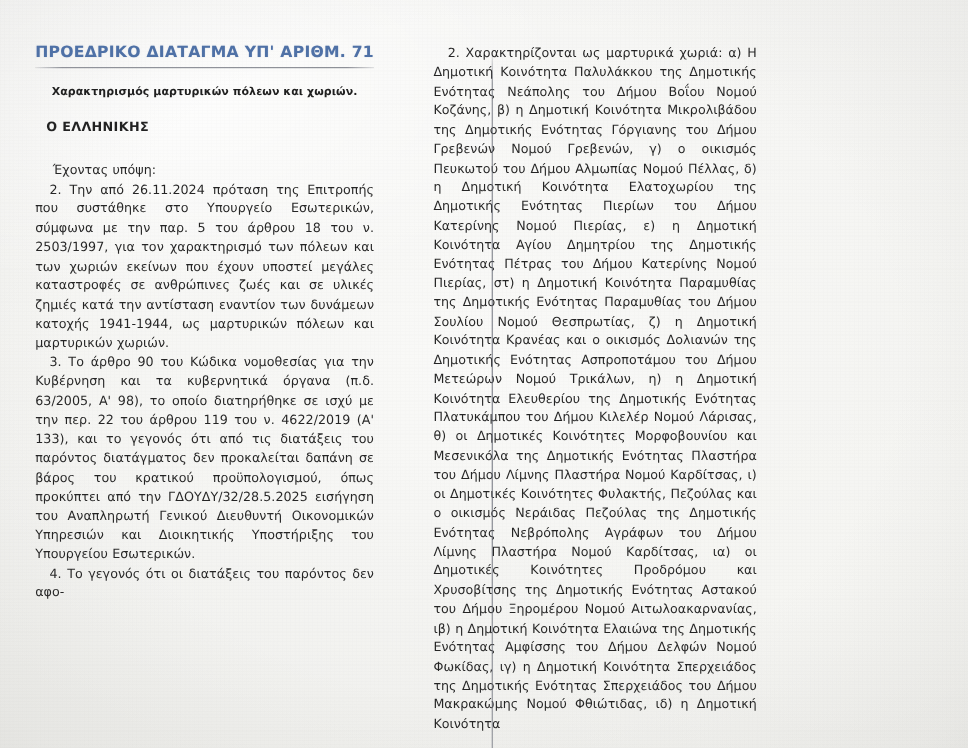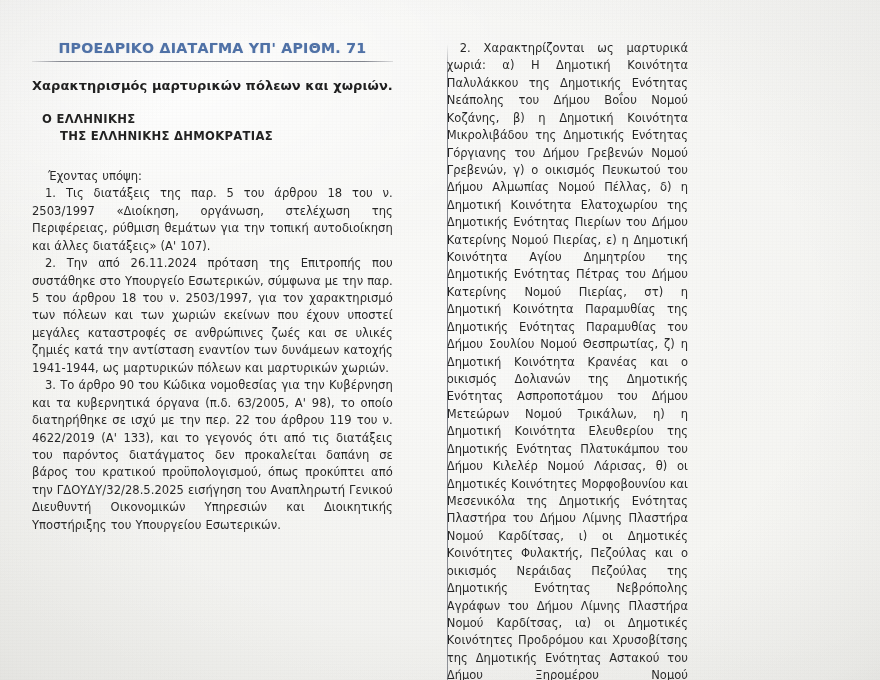--- a/index.html
+++ b/index.html
@@ -89,21 +89,21 @@
     padding: 0 0 2px 0;
     text-shadow: 0 0 1px rgba(74,110,166,0.35);
     white-space: nowrap;
   }
   .title-rule {
     height: 1px;
     background: linear-gradient(to right, rgba(105,108,118,0.15) 0%, rgba(92,96,108,0.75) 8%, rgba(92,96,108,0.78) 92%, rgba(105,108,118,0.2) 100%);
     margin: 0 0 16px 0;
   }
   .doc-subtitle {
-    font-size: 13px;
+    font-size: 10px;
     font-weight: 700;
     text-align: center;
     margin: 0 0 18px 0;
     letter-spacing: .05px;
     color: #181818;
     white-space: nowrap;
   }
   .authority {
     font-size: 11.6px;
     font-weight: 700;
@@ -157,28 +157,27 @@
   <div class="col col-left softscan">
 
     <h1 class="doc-title">ΠΡΟΕΔΡΙΚΟ ΔΙΑΤΑΓΜΑ ΥΠ' ΑΡΙΘΜ. 71</h1>
 
     <div class="title-rule"></div>
 
     <h2 class="doc-subtitle">Χαρακτηρισμός μαρτυρικών πόλεων και χωριών.</h2>
 
     <div class="authority">
       <span class="ln l1">Ο ΕΛΛΗΝΙΚΗΣ</span>
-      <span class="ln l2">ΤΗΣ ΕΛΛΗΝΙΚΗΣ ΔΗΜΟΚΡΑΤΙΑΣ</span>
     </div>
 
     <div class="body-text">
       <p class="no-indent">Έχοντας υπόψη:</p>
-      <p>1. Τις διατάξεις της παρ. 5 του άρθρου 18 του ν. 2503/1997 «Διοίκηση, οργάνωση, στελέχωση της Περιφέρειας, ρύθμιση θεμάτων για την τοπική αυτοδιοίκηση και άλλες διατάξεις» (Α' 107).</p>
       <p>2. Την από 26.11.2024 πρόταση της Επιτροπής που συστάθηκε στο Υπουργείο Εσωτερικών, σύμφωνα με την παρ. 5 του άρθρου 18 του ν. 2503/1997, για τον χαρακτηρισμό των πόλεων και των χωριών εκείνων που έχουν υποστεί μεγάλες καταστροφές σε ανθρώπινες ζωές και σε υλικές ζημιές κατά την αντίσταση εναντίον των δυνάμεων κατοχής 1941-1944, ως μαρτυρικών πόλεων και μαρτυρικών χωριών.</p>
       <p>3. Το άρθρο 90 του Κώδικα νομοθεσίας για την Κυβέρνηση και τα κυβερνητικά όργανα (π.δ. 63/2005, Α' 98), το οποίο διατηρήθηκε σε ισχύ με την περ. 22 του άρθρου 119 του ν. 4622/2019 (Α' 133), και το γεγονός ότι από τις διατάξεις του παρόντος διατάγματος δεν προκαλείται δαπάνη σε βάρος του κρατικού προϋπολογισμού, όπως προκύπτει από την ΓΔΟΥΔΥ/32/28.5.2025 εισήγηση του Αναπληρωτή Γενικού Διευθυντή Οικονομικών Υπηρεσιών και Διοικητικής Υποστήριξης του Υπουργείου Εσωτερικών.</p>
+      <p>4. Το γεγονός ότι οι διατάξεις του παρόντος δεν αφο-</p>
     </div>
   </div>
 
   <div class="col col-right softscan">
     <div class="body-text">
       <p>2. Χαρακτηρίζονται ως μαρτυρικά χωριά: α) Η Δημοτική Κοινότητα Παλυλάκκου της Δημοτικής Ενότητας Νεάπολης του Δήμου Βοΐου Νομού Κοζάνης, β) η Δημοτική Κοινότητα Μικρολιβάδου της Δημοτικής Ενότητας Γόργιανης του Δήμου Γρεβενών Νομού Γρεβενών, γ) ο οικισμός Πευκωτού του Δήμου Αλμωπίας Νομού Πέλλας, δ) η Δημοτική Κοινότητα Ελατοχωρίου της Δημοτικής Ενότητας Πιερίων του Δήμου Κατερίνης Νομού Πιερίας, ε) η Δημοτική Κοινότητα Αγίου Δημητρίου της Δημοτικής Ενότητας Πέτρας του Δήμου Κατερίνης Νομού Πιερίας, στ) η Δημοτική Κοινότητα Παραμυθίας της Δημοτικής Ενότητας Παραμυθίας του Δήμου Σουλίου Νομού Θεσπρωτίας, ζ) η Δημοτική Κοινότητα Κρανέας και ο οικισμός Δολιανών της Δημοτικής Ενότητας Ασπροποτάμου του Δήμου Μετεώρων Νομού Τρικάλων, η) η Δημοτική Κοινότητα Ελευθερίου της Δημοτικής Ενότητας Πλατυκάμπου του Δήμου Κιλελέρ Νομού Λάρισας, θ) οι Δημοτικές Κοινότητες Μορφοβουνίου και Μεσενικόλα της Δημοτικής Ενότητας Πλαστήρα του Δήμου Λίμνης Πλαστήρα Νομού Καρδίτσας, ι) οι Δημοτικές Κοινότητες Φυλακτής, Πεζούλας και ο οικισμός Νεράιδας Πεζούλας της Δημοτικής Ενότητας Νεβρόπολης Αγράφων του Δήμου Λίμνης Πλαστήρα Νομού Καρδίτσας, ια) οι Δημοτικές Κοινότητες Προδρόμου και Χρυσοβίτσης της Δημοτικής Ενότητας Αστακού του Δήμου Ξηρομέρου Νομού Αιτωλοακαρνανίας, ιβ) η Δημοτική Κοινότητα Ελαιώνα της Δημοτικής Ενότητας Αμφίσσης του Δήμου Δελφών Νομού Φωκίδας, ιγ) η Δημοτική Κοινότητα Σπερχειάδος της Δημοτικής Ενότητας Σπερχειάδος του Δήμου Μακρακώμης Νομού Φθιώτιδας, ιδ) η Δημοτική Κοινότητα</p>
     </div>
   </div>
 
 </div>

